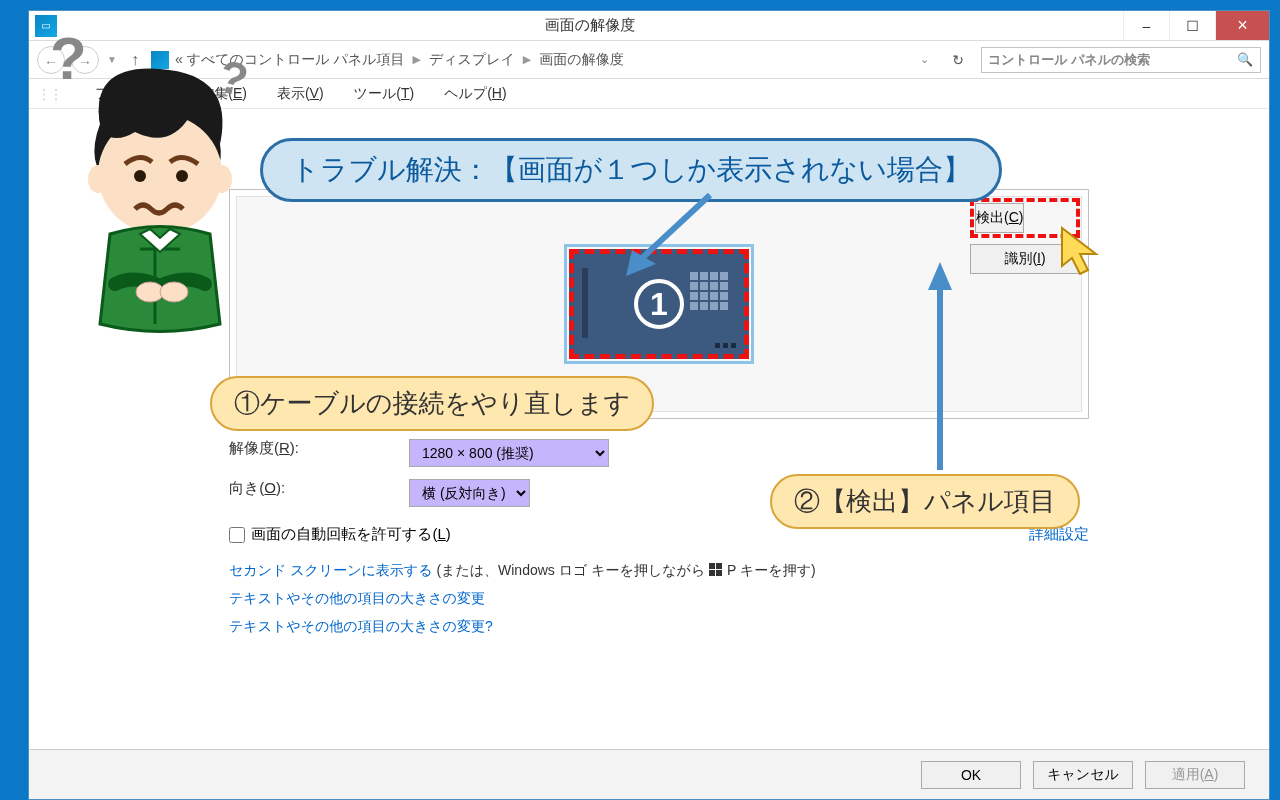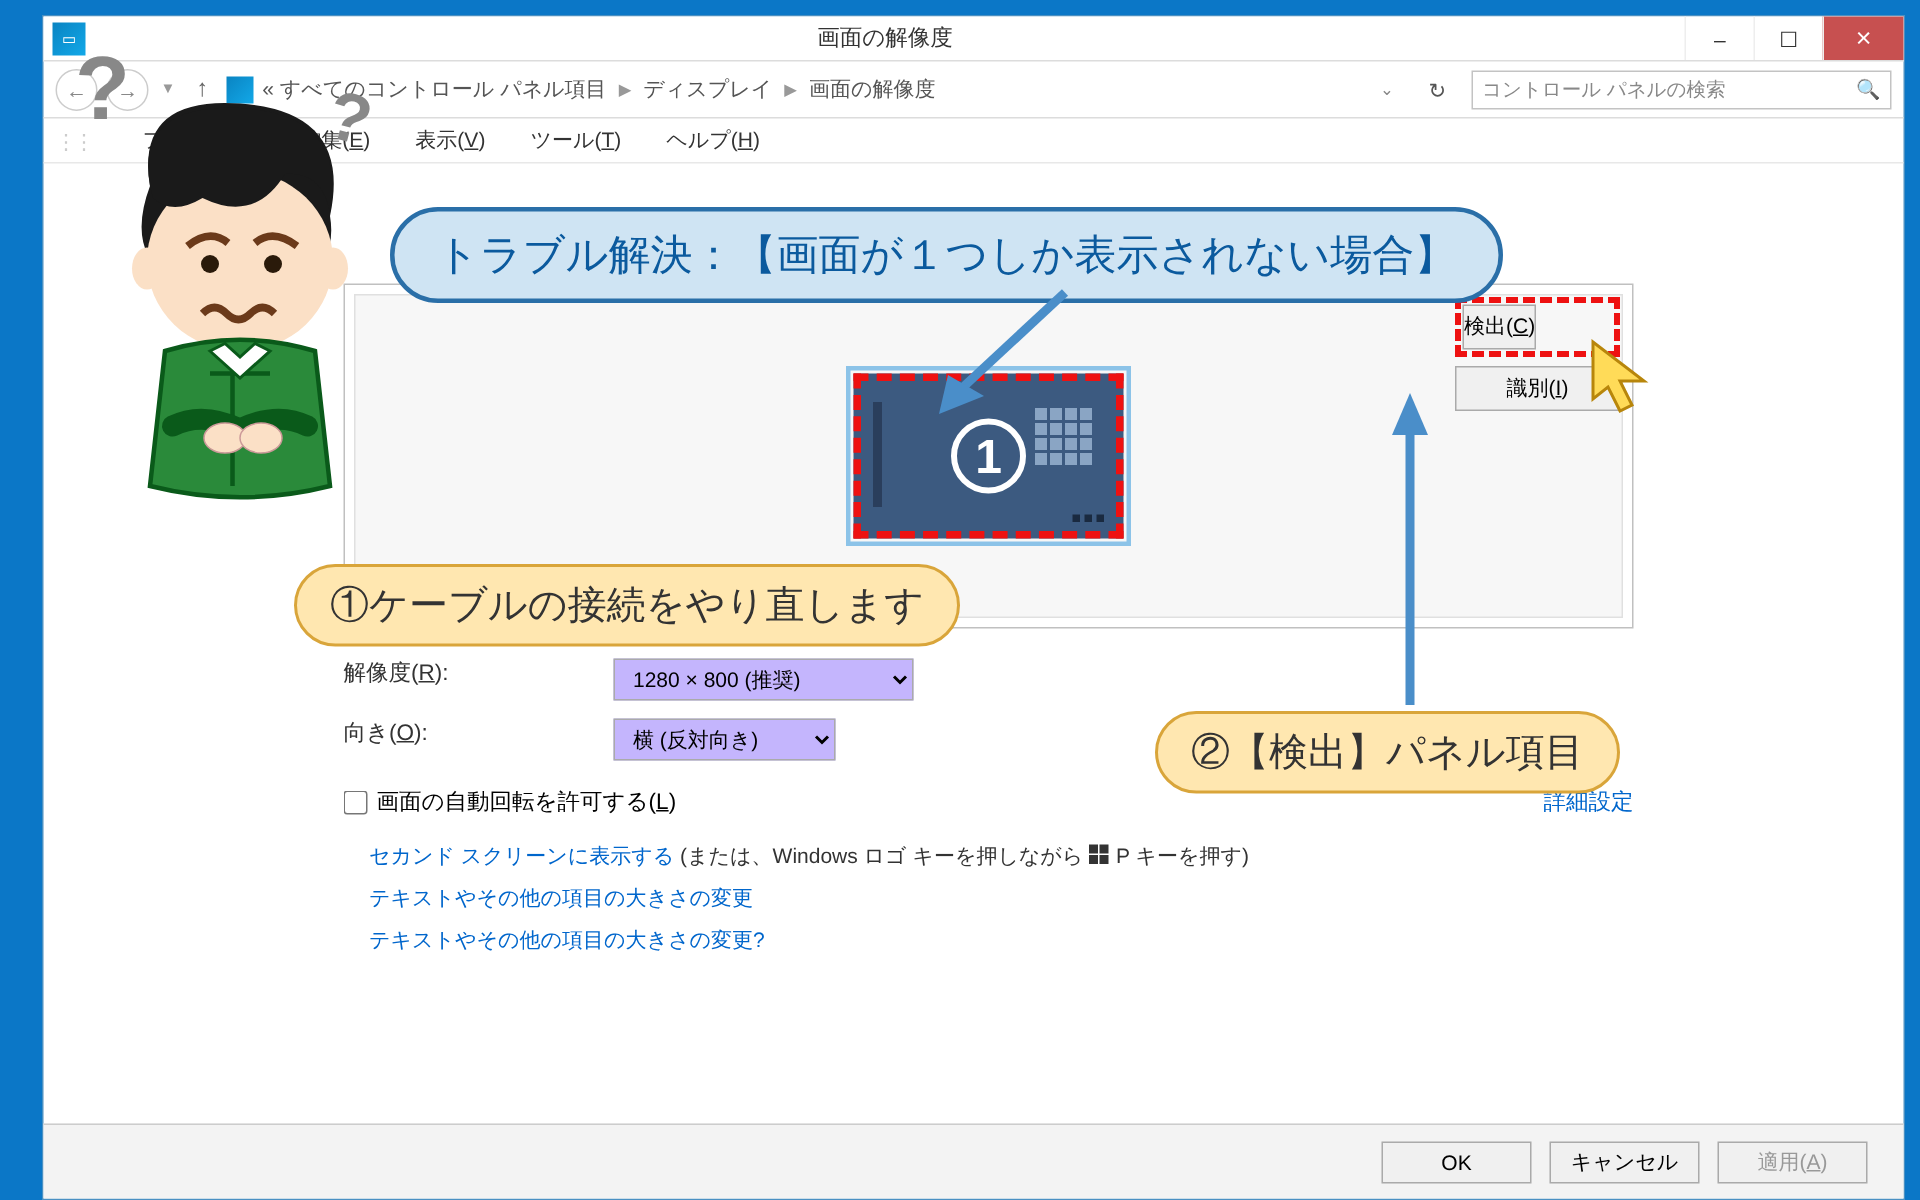--- a/index.html
+++ b/index.html
@@ -16,21 +16,21 @@
 
 .navbar { height: 38px; display: flex; align-items: center; padding: 0 8px; gap: 6px; border-bottom: 1px solid #dcdcdc; font-size: 14px; color: #555; }
 .nav-arrow { width: 28px; height: 28px; border-radius: 50%; border:1px solid #ccc; display:flex;align-items:center;justify-content:center;font-size:14px;color:#888;}
 .nav-caret { font-size: 10px; color: #999; padding: 0 2px;}
 .nav-up { font-size: 16px; color: #666; padding: 0 6px;}
 .navbar .cp-icon { width: 18px; height: 18px; background: linear-gradient(135deg,#0a84c2,#12a8e8); }
 .navbar .sep { color: #999; padding: 0 2px; font-size:11px;}
 .navbar .flex { flex: 1; }
 .navbar .refresh { padding: 0 10px; color: #555; border:1px solid transparent;}
 .navbar .path-drop { color:#888; font-size:11px; padding:0 6px;}
-.search { width: 280px; height: 26px; border: 1px solid #c3c3c3; display: flex; align-items: center; padding: 0 6px; color: #888; font-size: 13px; }
+.search { width: 280px; height: 26px; border: 1px solid #c3c3c3; display: flex; align-items: center; padding: 0 6px; color: #888; font-size: 13px; font-weight: bold; }
 .search .mag { margin-left: auto; color: #888; }
 
 .menubar { height: 30px; display: flex; align-items: center; padding: 0 8px; gap: 30px; font-size: 14px; color: #333; border-bottom: 1px solid #e8e8e8; }
 .menubar .grip { color:#ccc; letter-spacing:-2px; margin-right:4px;}
 .menubar span u { text-decoration: underline; }
 
 .content { position: relative; padding: 20px 180px 0 200px; }
 
 .monitor-area { border: 1px solid #c0c0c0; background: #fff; height: 230px; margin: 60px 0 20px; position: relative; display:flex; align-items:center; justify-content:center;}
 .monitor-area .inner-bg { position:absolute; inset:6px; background:#f7f7f7; border:1px solid #e0e0e0;}
@@ -46,21 +46,21 @@
 .side-btns { position: absolute; right: 8px; top: 8px; width: 110px; display: flex; flex-direction: column; gap: 6px; margin-left: 43px; }
 .side-btns button { height: 30px; background: #f0f0f0; border: 1px solid #aaa; font-size: 14px; cursor: pointer;}
 .side-btns .detect-wrap { border: 4px dashed #e11; padding: 1px;}
 
 .form-row { display: flex; align-items: flex-start; margin: 12px 0; font-size: 15px; }
 .form-row .lbl { width: 180px; color: #333; }
 .form-row select { height: 28px; border: 1px solid #aaa; background: #c4b5fd; padding: 0 8px; font-size: 14px; }
 .chk-row { display: flex; align-items: center; gap: 6px; font-size: 15px; margin: 18px 0;}
 .chk-row input { width:16px; height:16px;}
 .adv-link { color: #0066cc; font-size: 15px; cursor: pointer;}
-.link-line { font-size: 14px; margin: 10px 17px; color: #0066cc; }
+.link-line { font-size: 14px; margin: 10px 0; color: #0066cc; }
 .link-line .plain { color: #333; }
 .winlogo { display:inline-block; width:14px; height:14px; position:relative; vertical-align:-2px;}
 .winlogo span{position:absolute;width:6px;height:6px;background:#333;}
 .winlogo .a{left:0;top:0;} .winlogo .b{left:7px;top:0;} .winlogo .c{left:0;top:7px;} .winlogo .d{left:7px;top:7px;}
 
 .footer { position: absolute; bottom: 0; left: 0; right: 0; height: 50px; border-top: 1px solid #ccc; background:#f3f3f3; display: flex; align-items: center; justify-content: flex-end; gap: 12px; padding: 0 24px;}
 .footer button { width: 100px; height: 28px; border: 1px solid #aaa; background: #f0f0f0; font-size: 14px;}
 .footer button:disabled { color: #999; }
 
 
@@ -165,21 +165,21 @@
     </div>
 
     <div class="form-row">
       <div class="lbl">解像度(<u>R</u>):</div>
       <select style="width:200px;">
         <option>1280 × 800 (推奨)</option>
       </select>
     </div>
     <div class="form-row">
       <div class="lbl">向き(<u>O</u>):</div>
-      <select style="width:148px;">
+      <select style="width:121px;">
         <option>横 (反対向き)</option>
       </select>
     </div>
 
     <div class="chk-row">
       <input type="checkbox" style="">
       <span>画面の自動回転を許可する(<u>L</u>)</span>
       <div style="flex:1"></div>
       <span class="adv-link">詳細設定</span>
     </div>
@@ -192,21 +192,21 @@
   </div>
 
   <div class="footer">
     <button>OK</button>
     <button>キャンセル</button>
     <button disabled="">適用(<u>A</u>)</button>
   </div>
 </div>
 
 <div class="callout-blue" style="left:260px; top:138px;">トラブル解決：【画面が１つしか表示されない場合】</div>
-<div class="callout-orange" style="left:196px; top:376px;">①ケーブルの接続をやり直します</div>
+<div class="callout-orange" style="left:210px; top:376px;">①ケーブルの接続をやり直します</div>
 <div class="callout-orange" style="left:770px; top:474px;">②【検出】パネル項目</div>
 
 <svg class="arrow" style="left:620px; top:190px;" width="120" height="100">
   <path class="arrowline" d="M90,5 L20,70"></path>
   <polygon class="arrowhead" points="12,60 6,86 36,74"></polygon>
 </svg>
 
 <svg class="arrow" style="left:910px; top:260px;" width="60" height="220">
   <path class="arrowline" d="M30,210 L30,25"></path>
   <polygon class="arrowhead" points="18,30 30,2 42,30"></polygon>

